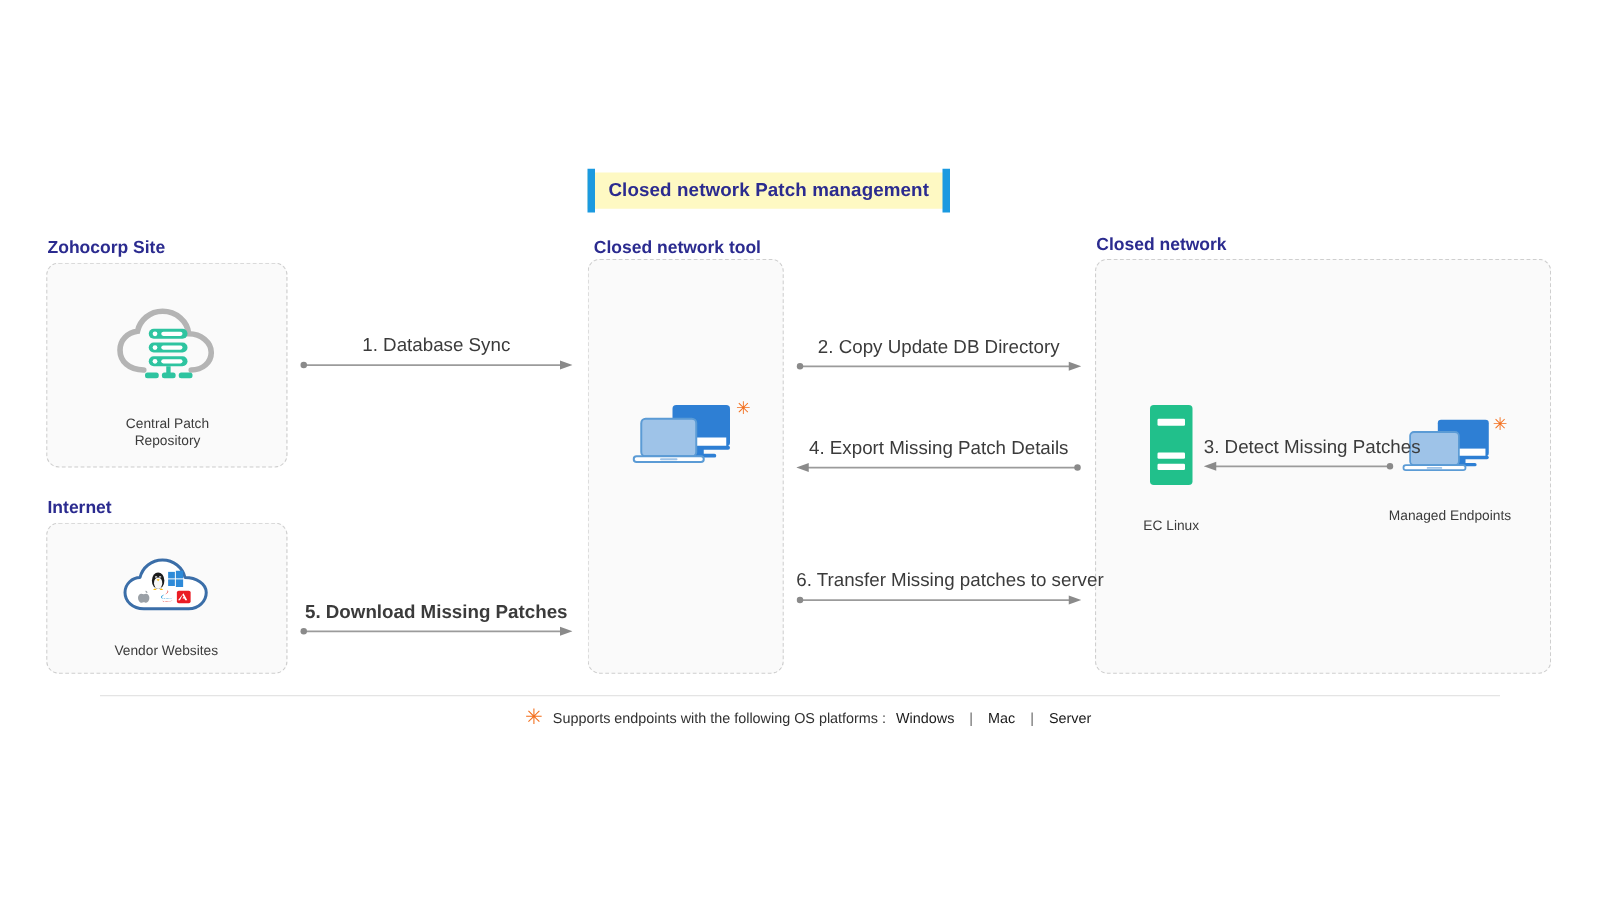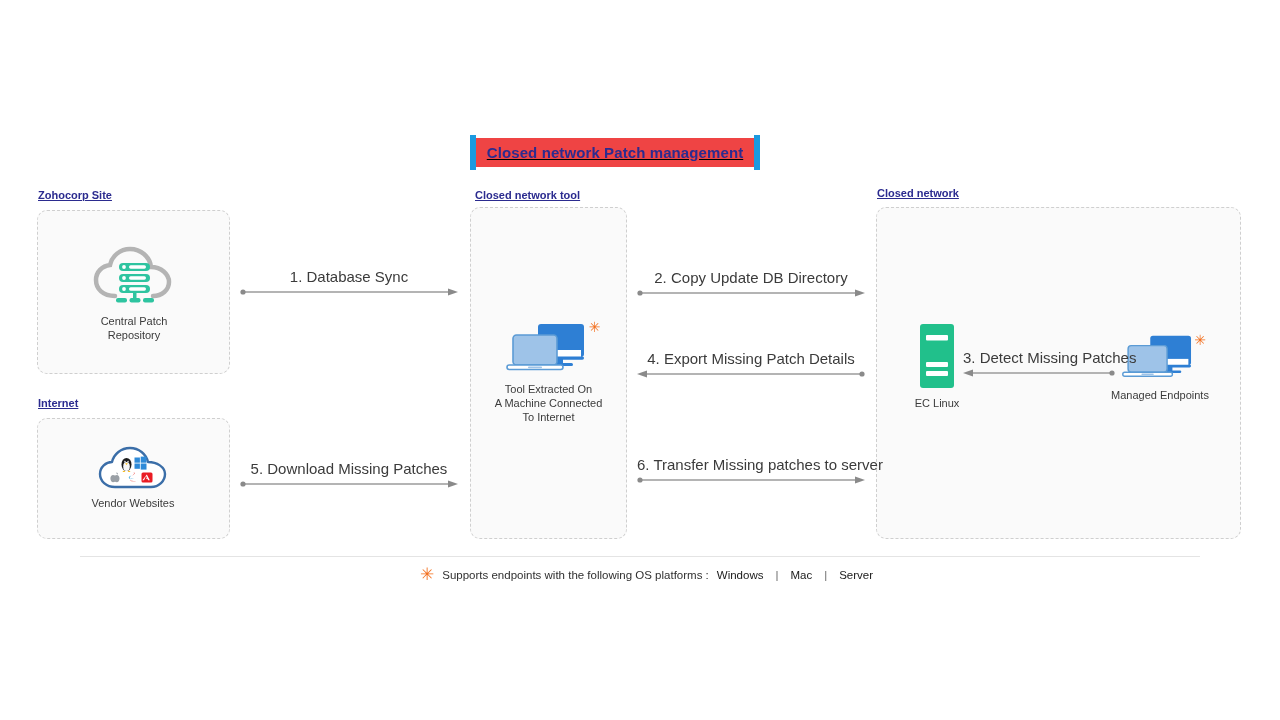--- a/index.html
+++ b/index.html
@@ -15,49 +15,47 @@
     position: relative;
   }
 
   
   #title-banner {
     position: absolute;
     left: 470px;
     top: 138px;
     width: 290px;
     height: 29px;
-    background: #ef4444;
+    background: #fef9c3;
     display: flex;
     align-items: center;
     justify-content: center;
-    text-decoration: underline;
   }
   #title-banner .accent-bar {
     position: absolute;
     top: -3px;
     width: 6px;
     height: 35px;
     background: #1b9ae0;
   }
   #title-banner .accent-left  { left: 0px; }
   #title-banner .accent-right { right: 0px; }
   #title-text {
     font-size: 15px;
     font-weight: bold;
     color: #2b2b8f;
     letter-spacing: 0.1px;
   }
 
   
   .zone-label {
     position: absolute;
-    font-size: 11px;
+    font-size: 14px;
     font-weight: bold;
     color: #2b2b8f;
-    text-decoration: underline;
   }
   #label-zohocorp       { left: 38px;  top: 189px; }
   #label-internet       { left: 38px;  top: 397px; }
   #label-closed-tool    { left: 475px; top: 189px; }
   #label-closed-network { left: 877px; top: 187px; }
 
   
   .panel {
     position: absolute;
     background: #fafafa;
@@ -75,21 +73,21 @@
     position: absolute;
     display: flex;
     flex-direction: column;
     align-items: center;
     text-align: center;
   }
   .node-caption {
     font-size: 11px;
     color: #3b3b3b;
     line-height: 14px;
-    margin-top: 6px;
+    margin-top: 24px;
     white-space: pre-line;
   }
   #node-central-patch  { left: 74px;  top: 246px; width: 120px; }
   #node-vendor         { left: 73px;  top: 444px; width: 120px; justify-content: space-between; }
   #node-tool           { left: 478px; top: 322px; width: 141px; }
   #node-ec-server      { left: 897px; top: 322px; width: 80px;  }
   #node-endpoints      { left: 1100px; top: 334px; width: 120px; }
 
   .icon-wrap { position: relative; line-height: 0; }
 
@@ -116,21 +114,21 @@
     top: 0;
     left: 0;
     white-space: nowrap;
   }
   .arrow svg { position: absolute; left: 0; bottom: 0; }
 
   #arrow-1 { left: 240px; top: 268px; width: 218px; }
   #arrow-2 { left: 637px; top: 269px; width: 228px; }
   #arrow-3 { left: 963px; top: 349px; width: 152px; }
   #arrow-4 { left: 637px; top: 350px; width: 228px; }
-  #arrow-5 { left: 240px; top: 460px; width: 218px; }
+  #arrow-5 { left: 240px; top: 481px; width: 218px; font-weight: bold; }
   #arrow-6 { left: 637px; top: 456px; width: 228px; }
 
   
   #footer-divider {
     position: absolute;
     left: 80px;
     top: 556px;
     width: 1120px;
     height: 1px;
     background: #e4e4e4;
@@ -238,23 +236,20 @@
       <rect x="36" y="28" width="40" height="7" fill="#ffffff"></rect>
       <rect x="33" y="34.5" width="46" height="3.2" rx="1.6" fill="#2e7fd4"></rect>
       <rect x="52" y="37" width="6" height="5" fill="#2e7fd4"></rect>
       <rect x="42" y="41" width="26" height="3" rx="1.5" fill="#2e7fd4"></rect>
       <rect x="8" y="13" width="44" height="30" rx="3.5" fill="#9ec3e8" stroke="#5b9bd5" stroke-width="1.6"></rect>
       <rect x="2" y="43" width="56" height="4.5" rx="2.2" fill="#ffffff" stroke="#5b9bd5" stroke-width="1.6"></rect>
       <rect x="23" y="44.6" width="14" height="1.6" rx="0.8" fill="#9ec3e8"></rect>
     </svg>
     <span class="asterisk-mark" style="right:-8px; top:-2px;">✳</span>
   </div>
-  <div class="node-caption">Tool Extracted On
-A Machine Connected
-To Internet</div>
 </div>
 
 <div class="node" id="node-ec-server">
   <div class="icon-wrap">
     <svg width="44" height="68" viewBox="0 0 44 68">
       <rect x="5" y="2" width="34" height="64" rx="3" fill="#21c08b"></rect>
       <rect x="11" y="13" width="22" height="5.5" rx="1" fill="#ffffff"></rect>
       <rect x="11" y="40" width="22" height="5" rx="1" fill="#ffffff"></rect>
       <rect x="11" y="49" width="22" height="5" rx="1" fill="#ffffff"></rect>
     </svg>

